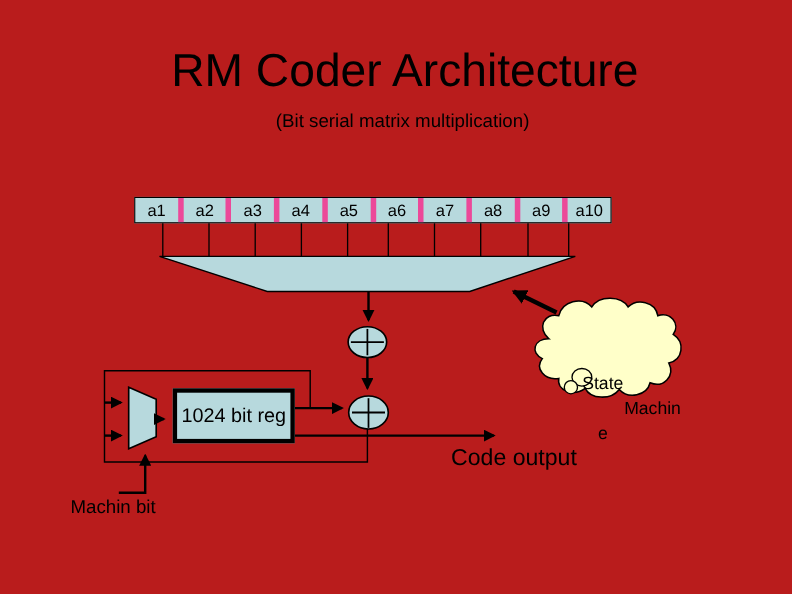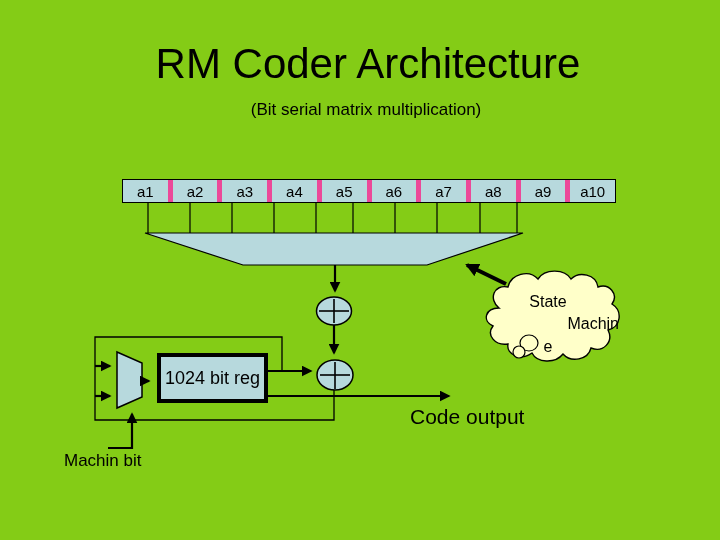--- a/index.html
+++ b/index.html
@@ -6,21 +6,21 @@
     margin: 0;
     padding: 0;
     background: #ffffff;
     font-family: "Liberation Sans", "DejaVu Sans", sans-serif;
     color: #000000;
   }
   #slide {
     position: relative;
     width: 720px;
     height: 540px;
-    background: #84cc16;
+    background: #b91c1c;
     overflow: hidden;
   }
   .abs { position: absolute; }
 
   #title {
     left: 8px; top: 42px; width: 720px;
     text-align: center;
     font-size: 42px;
     line-height: 1.05;
     color: #000000;
@@ -29,21 +29,21 @@
   #subtitle {
     left: 6px; top: 100px; width: 720px;
     text-align: center;
     font-size: 17px;
     color: #000000;
     white-space: nowrap;
   }
 
   #register-row {
     left: 122px; top: 179px;
-    width: 494px; height: 24px;
+    width: 434px; height: 24px;
     display: flex;
     border: 1px solid #000;
     box-sizing: border-box;
     background: #b7d9dd;
   }
   #register-row .cell {
     flex: 1 1 0;
     display: flex;
     align-items: center;
     justify-content: center;
@@ -67,20 +67,21 @@
     font-size: 18px;
     white-space: nowrap;
   }
 
   .cloud-text {
     left: 477px; width: 142px;
     text-align: center;
     font-size: 16px;
     line-height: 22px;
     white-space: nowrap;
+    margin-top: 48px;
   }
   #cloud-line1 { top: 291px; }
   #cloud-line2 { top: 313px; text-align: right; }
   #cloud-line3 { top: 336px; }
 
   #input-bit {
     left: 64px; top: 451px;
     font-size: 17px;
     white-space: nowrap;
   }

